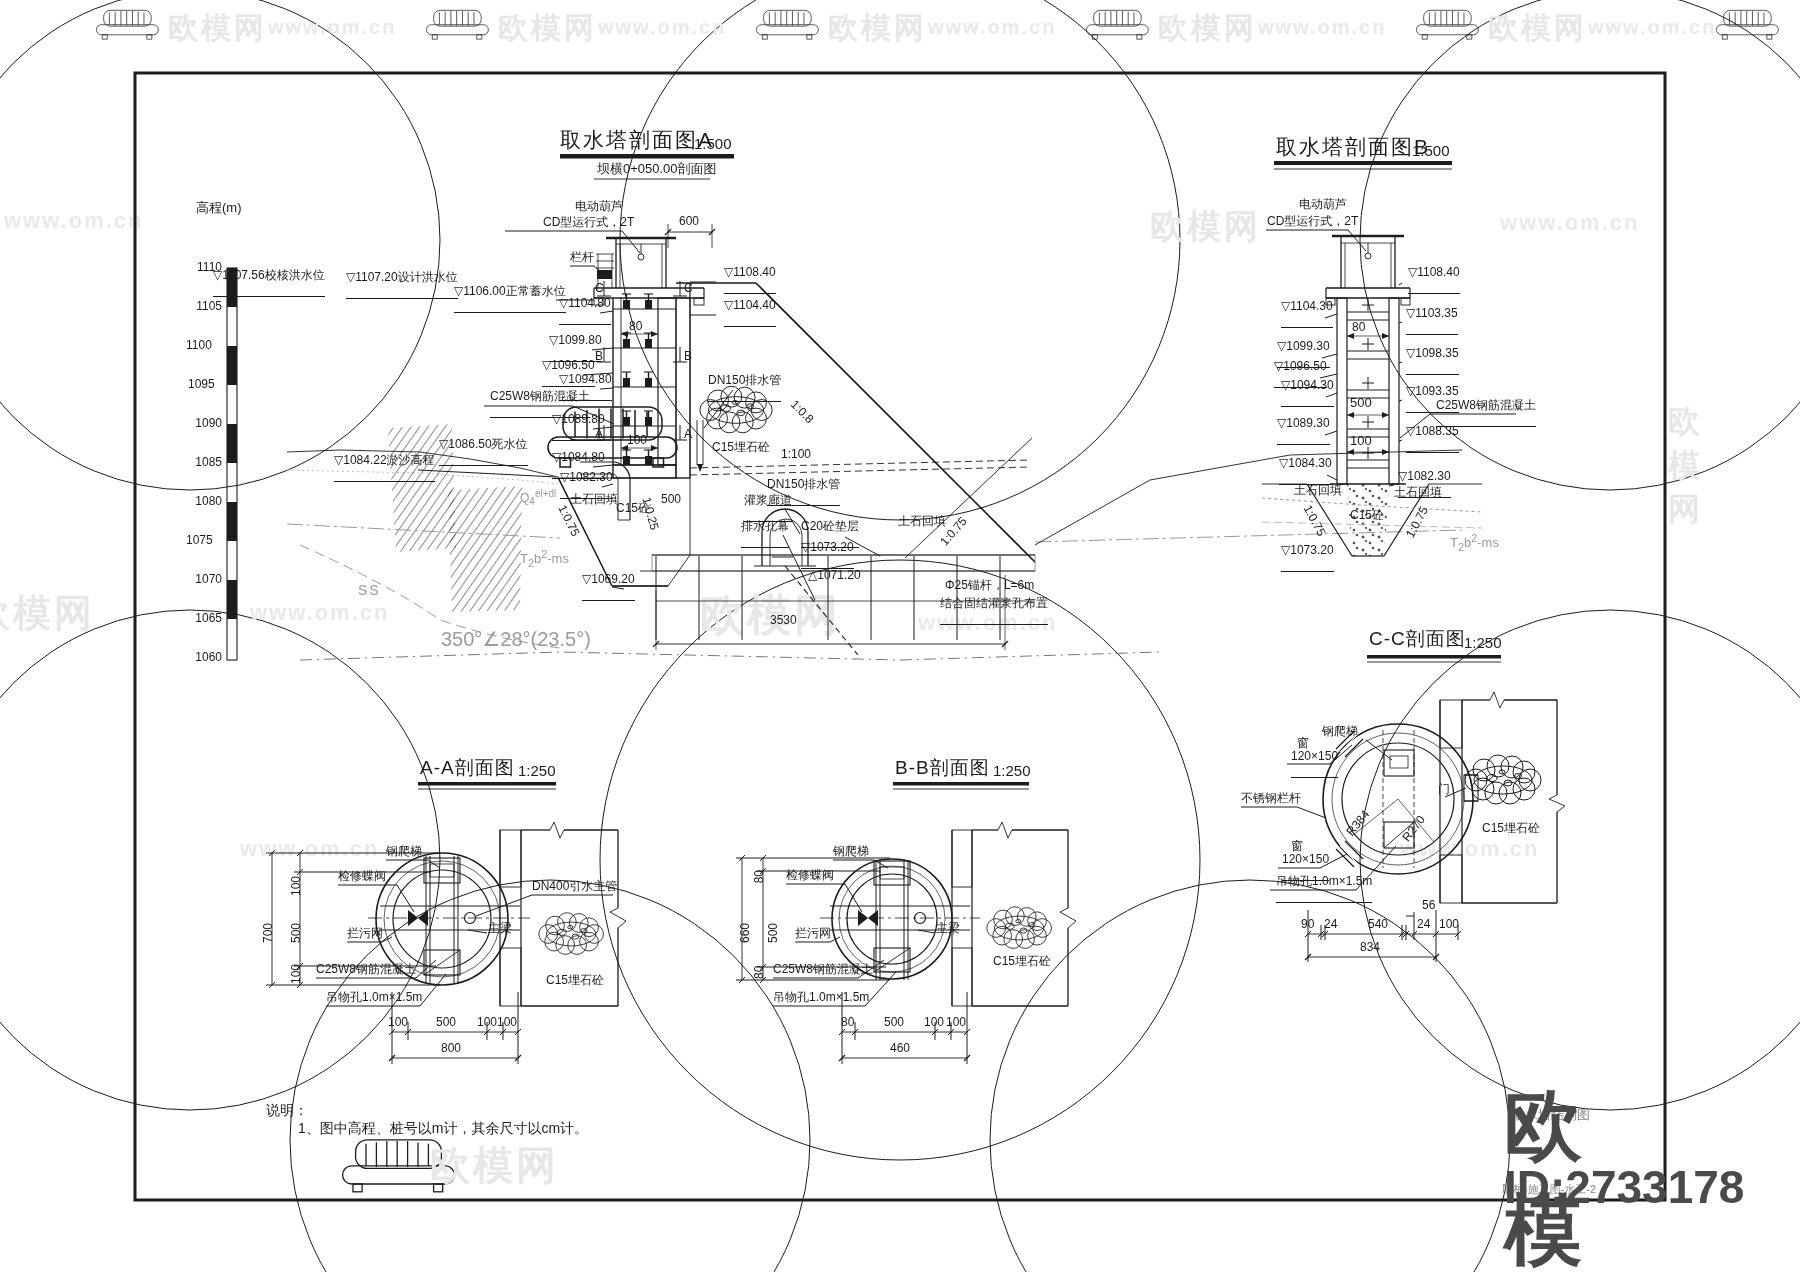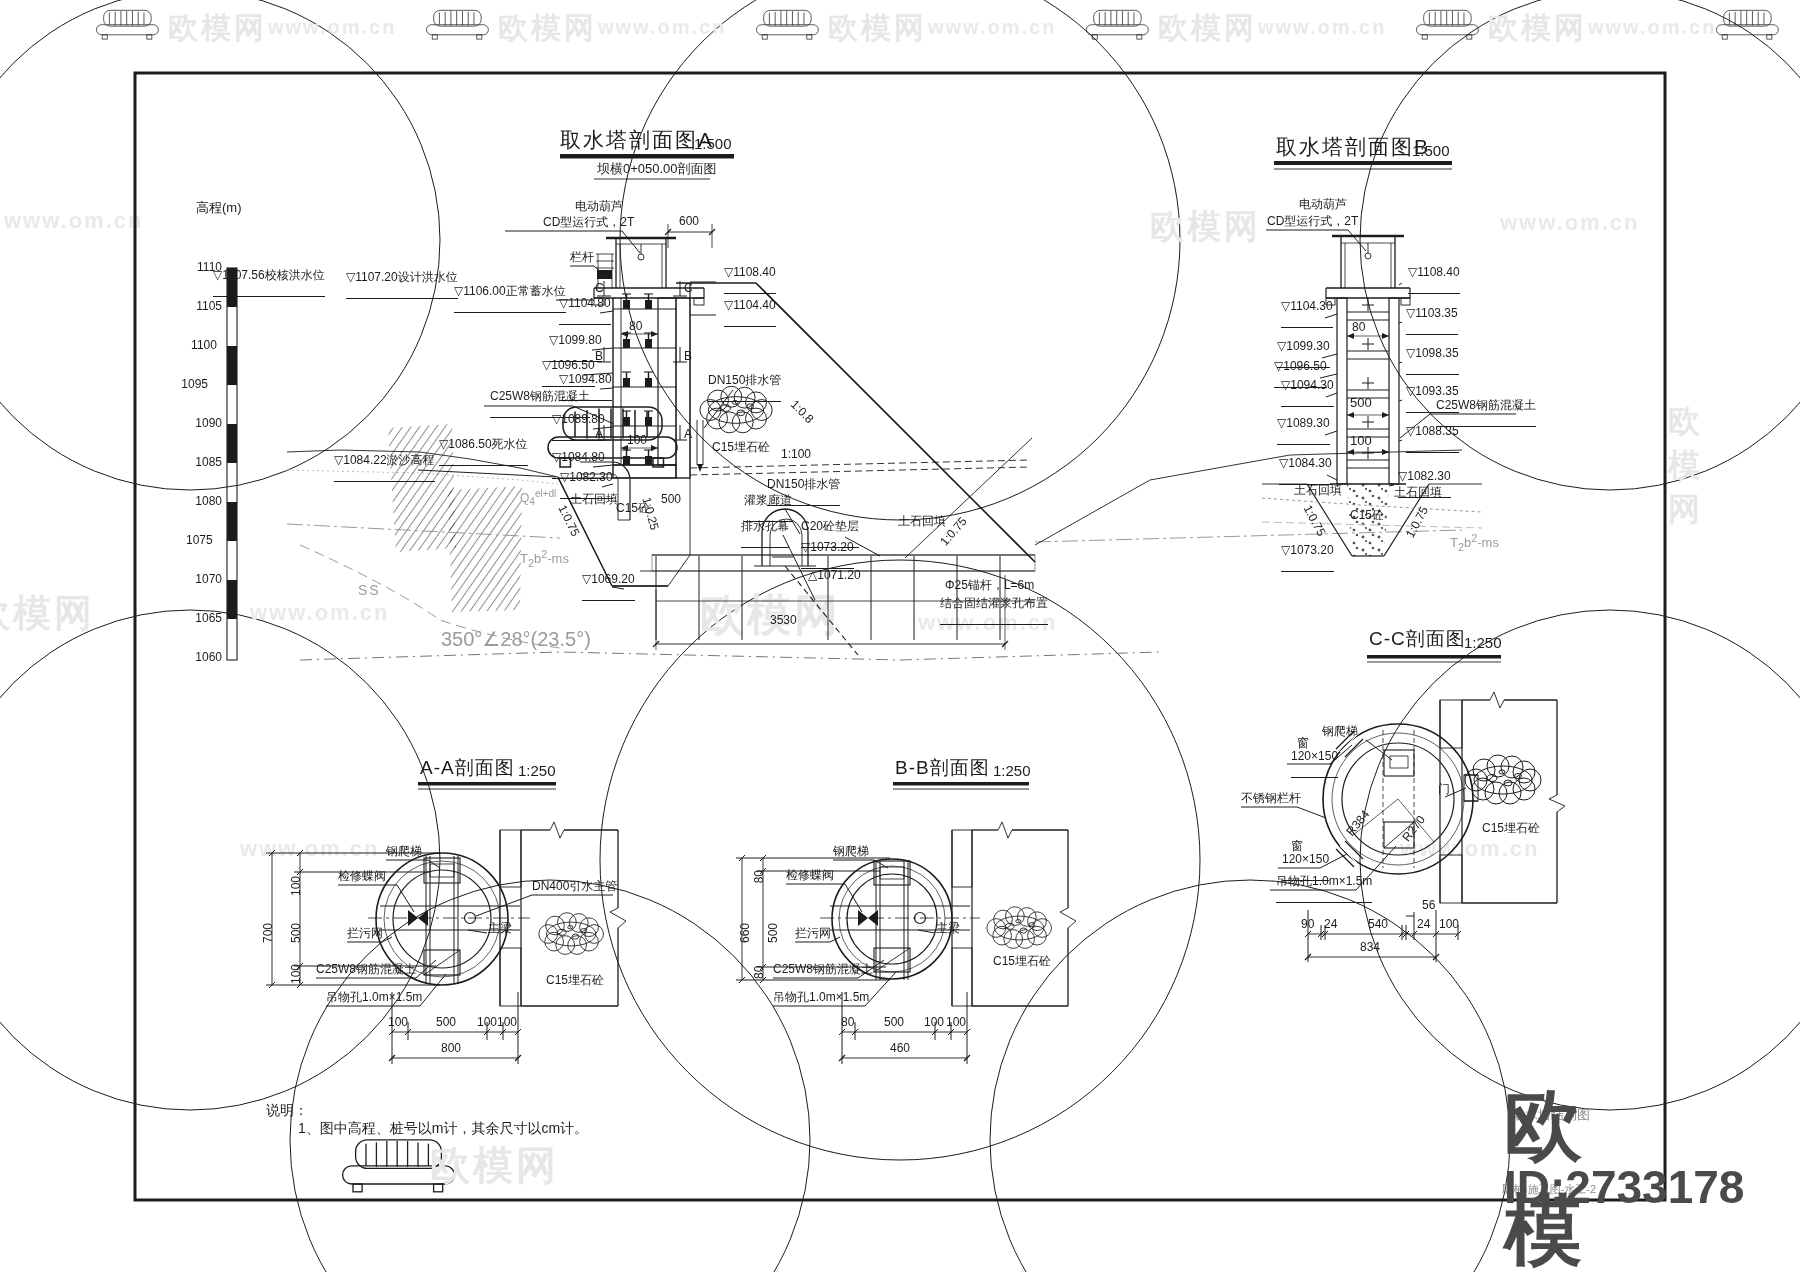--- a/index.html
+++ b/index.html
@@ -691,22 +691,22 @@
 <div class="lbl ttl2" style="left:420px;top:757px">A-A剖面图</div>
 <div class="lbl scl" style="left:518px;top:762px">1:250</div>
 <div class="lbl ttl2" style="left:895px;top:757px">B-B剖面图</div>
 <div class="lbl scl" style="left:993px;top:762px">1:250</div>
 <div class="lbl ttl2" style="left:1369px;top:628px">C-C剖面图</div>
 <div class="lbl scl" style="left:1464px;top:634px">1:250</div>
 
 <div class="lbl" style="left:196px;top:201px;font-size:13px">高程(m)</div>
 <div class="lbl" style="left:186px;top:261px;width:36px;text-align:right">1110</div>
 <div class="lbl" style="left:186px;top:300px;width:36px;text-align:right">1105</div>
-<div class="lbl" style="left:186px;top:339px;width:36px;text-align:center">1100</div>
-<div class="lbl" style="left:172px;top:378px;width:36px;text-align:right">1095</div>
+<div class="lbl" style="left:186px;top:339px;width:36px;text-align:left">1100</div>
+<div class="lbl" style="left:188px;top:378px;width:36px;text-align:left">1095</div>
 <div class="lbl" style="left:186px;top:417px;width:36px;text-align:right">1090</div>
 <div class="lbl" style="left:186px;top:456px;width:36px;text-align:right">1085</div>
 <div class="lbl" style="left:186px;top:495px;width:36px;text-align:right">1080</div>
 <div class="lbl" style="left:186px;top:534px;width:36px;">1075</div>
 <div class="lbl" style="left:186px;top:573px;width:36px;text-align:right">1070</div>
 <div class="lbl" style="left:186px;top:612px;width:36px;text-align:right">1065</div>
 <div class="lbl" style="left:186px;top:651px;width:36px;text-align:right">1060</div>
 
 <div class="lbl" style="left:575px;top:200px">电动葫芦</div>
 <div class="lbl" style="left:543px;top:216px">CD型运行式，2T</div>

